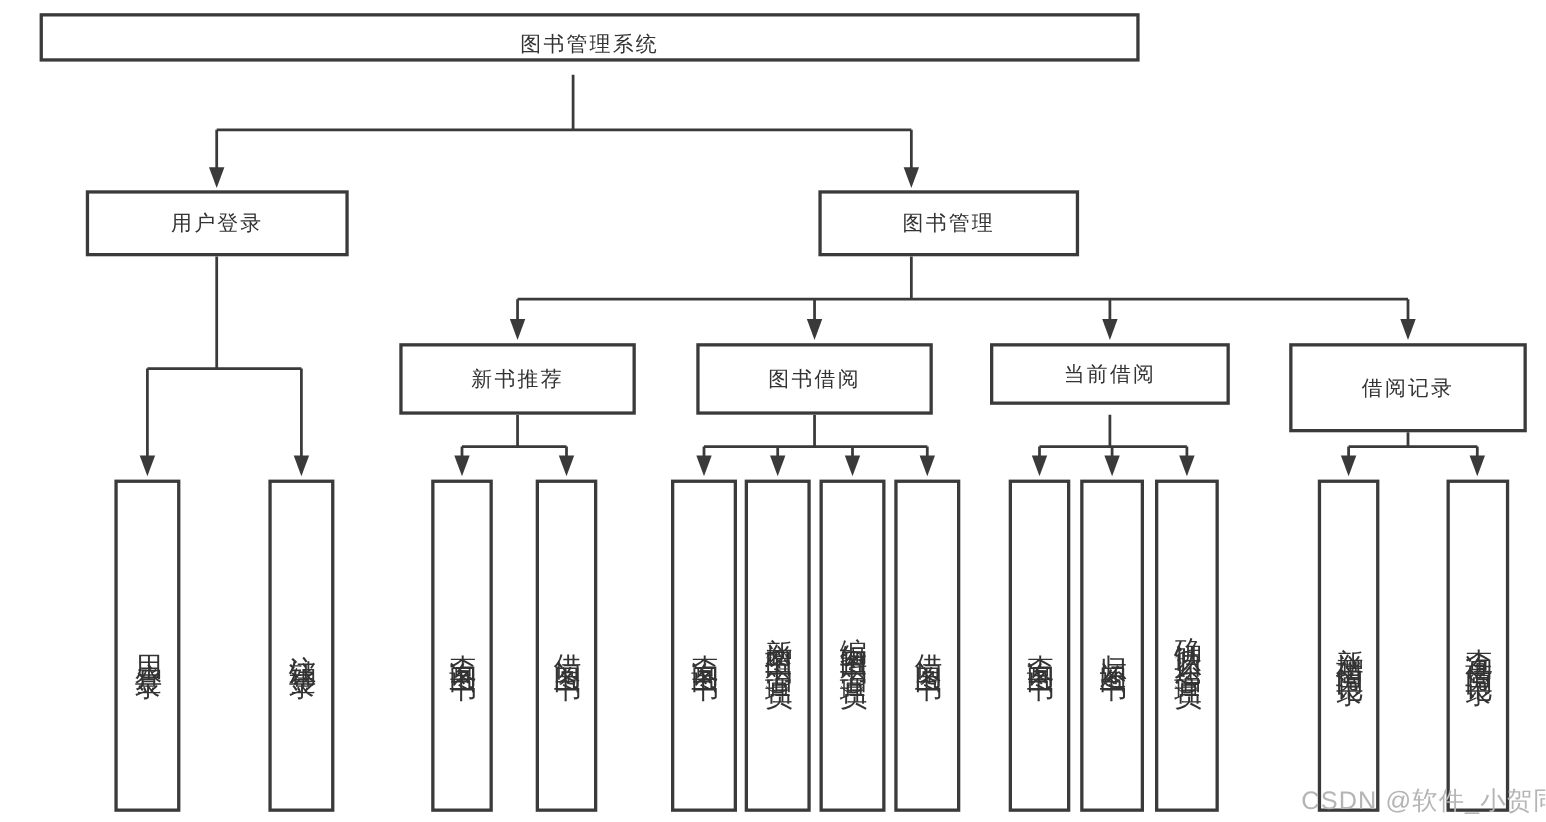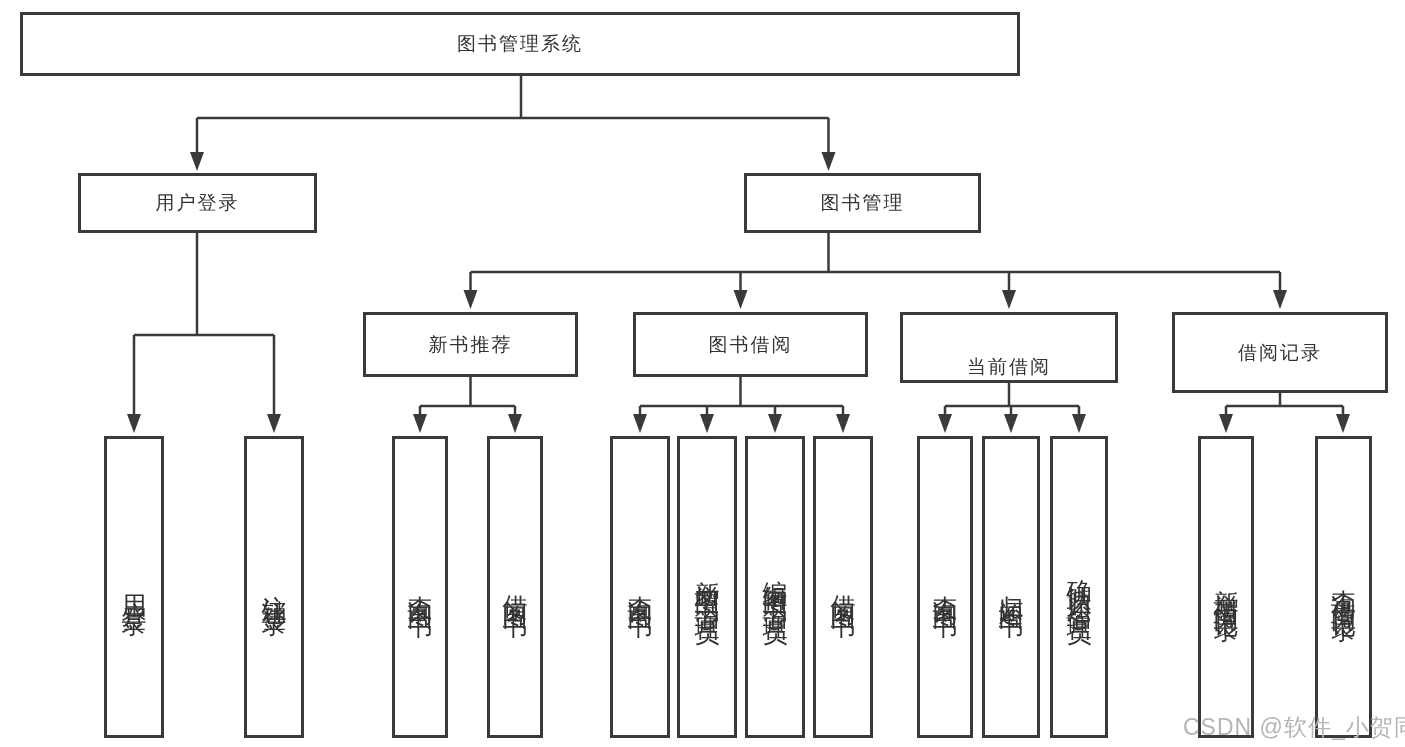--- a/index.html
+++ b/index.html
@@ -94,38 +94,38 @@
       <polygon points="768,414 782,414 775,433"></polygon>
       <polygon points="836,414 850,414 843,433"></polygon>
       <polygon points="938,414 952,414 945,433"></polygon>
       <polygon points="1004,414 1018,414 1011,433"></polygon>
       <polygon points="1072,414 1086,414 1079,433"></polygon>
       <polygon points="1219,414 1233,414 1226,433"></polygon>
       <polygon points="1336,414 1350,414 1343,433"></polygon>
     </g>
   </svg>
 
-  <div class="box" style="left:20px; top:12px; width:1000px; height:64px;">
+  <div class="box" style="left:36px; top:12px; width:1000px; height:44px;align-items:flex-end;">
     <span class="h-label">图书管理系统</span>
   </div>
 
   <div class="box" style="left:78px; top:173px; width:239px; height:60px;">
     <span class="h-label">用户登录</span>
   </div>
   <div class="box" style="left:744px; top:173px; width:237px; height:60px;">
     <span class="h-label">图书管理</span>
   </div>
 
   <div class="box" style="left:363px; top:312px; width:215px; height:65px;text-align:center;">
     <span class="h-label">新书推荐</span>
   </div>
-  <div class="box" style="left:633px; top:312px; width:235px; height:65px;">
+  <div class="box" style="left:633px; top:312px; width:215px; height:65px;">
     <span class="h-label">图书借阅</span>
   </div>
-  <div class="box" style="left:900px; top:312px; width:218px; height:71px;align-items:flex-end;">
+  <div class="box" style="left:900px; top:312px; width:218px; height:56px;">
     <span class="h-label">当前借阅</span>
   </div>
   <div class="box" style="left:1172px; top:312px; width:216px; height:81px;">
     <span class="h-label">借阅记录</span>
   </div>
 
   <div class="box" style="left:104px; top:436px; width:60px; height:302px;">
     <span class="v-label">用户登录</span>
   </div>
   <div class="box" style="left:244px; top:436px; width:60px; height:302px;">

